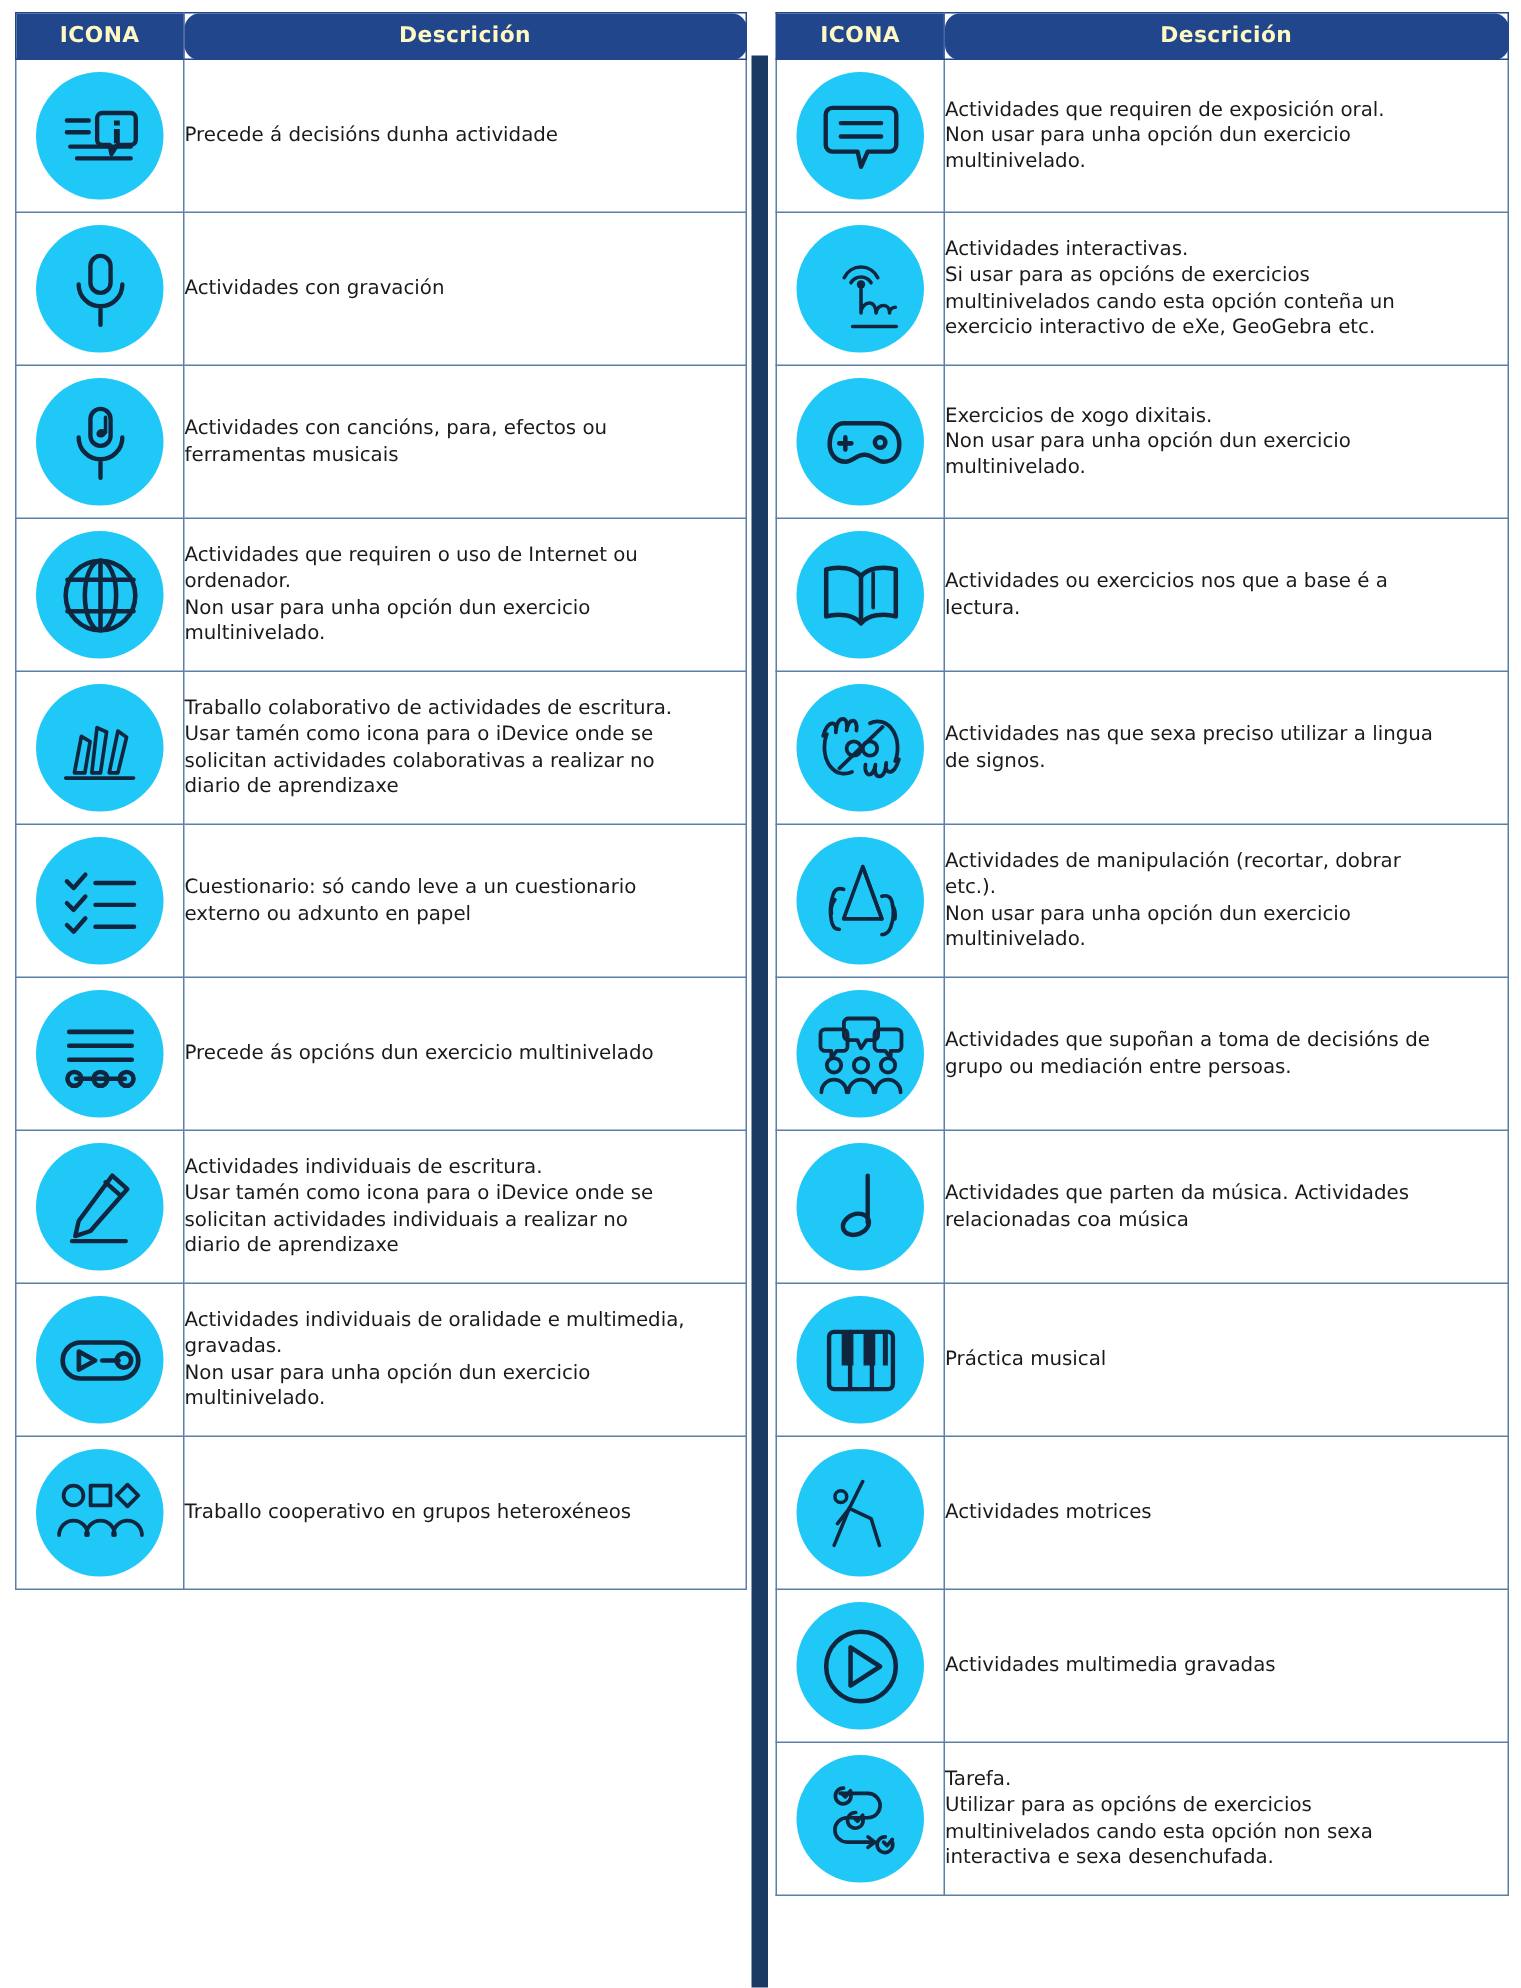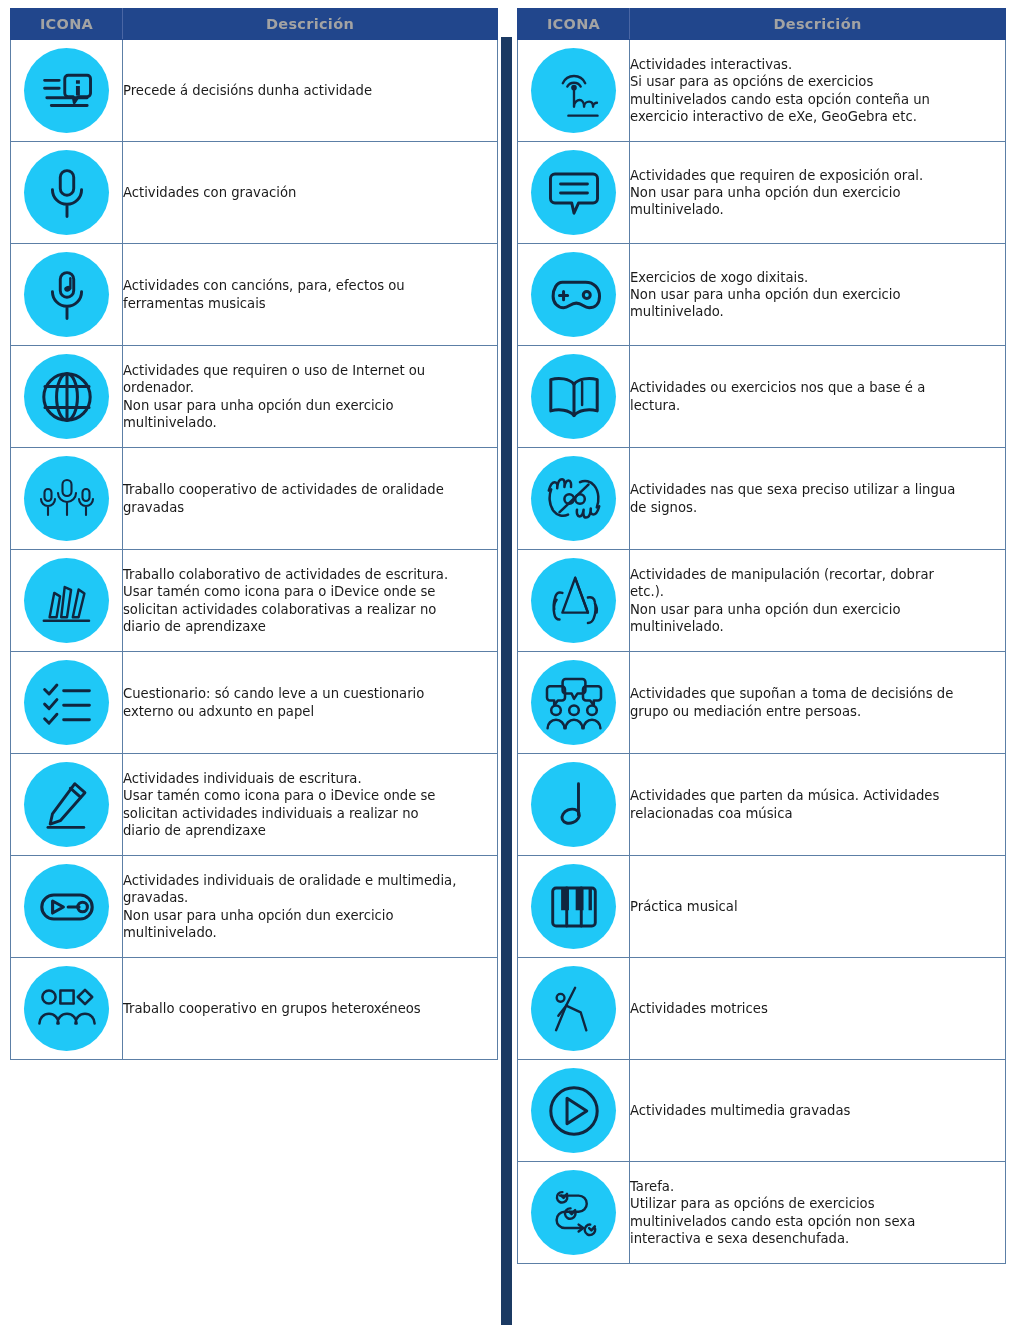--- a/index.html
+++ b/index.html
@@ -26,30 +26,30 @@
     width:100%;
     table-layout:fixed;
   }
   table.icontable th, table.icontable td{
     border:1px solid #5C7FA6;
     padding:0;
     vertical-align:middle;
   }
   table.icontable thead th{
     background:#21468C;
-    color:#a3a3a3;
+    color:#fef9c3;
     font-size:14.5px;
     font-weight:bold;
     letter-spacing:.3px;
     height:30px;
     text-align:center;
     border:1px solid #21468C;
     border-right-color:#4A66A4;
   }
-  table.icontable thead th:last-child{border-right-color:#21468C;}
+  table.icontable thead th:last-child{border-right-color:#21468C;border-radius:10px;}
   col.c-icon{width:112px;}
 
   td.iconcell{text-align:center;}
   td.desccell{
     padding:6px 9px 6px 11px;
     color:#1A1A1A;
     font-size:13.2px;
     line-height:1.30;
     text-align:left;
   }
@@ -144,38 +144,20 @@
             </span>
           </td>
           <td class="desccell">
             <span class="ln">Actividades que requiren o uso de Internet ou</span>
             <span class="ln">ordenador.</span>
             <span class="ln">Non usar para unha opción dun exercicio</span>
             <span class="ln">multinivelado.</span>
           </td>
         </tr>
 
-        <tr>
-          <td class="iconcell">
-            <span class="circle">
-              <svg width="60" height="60" viewBox="0 0 120 100">
-                <rect class="stt" x="51" y="12" width="18" height="32" rx="9"></rect>
-                <path class="stt" d="M42 38a18 18 0 0 0 36 0M60 56v26"></path>
-                <rect class="stt" x="15" y="30" width="14" height="24" rx="7"></rect>
-                <path class="stt" d="M8 50a14 14 0 0 0 28 0M22 64v18"></path>
-                <rect class="stt" x="91" y="30" width="14" height="24" rx="7"></rect>
-                <path class="stt" d="M84 50a14 14 0 0 0 28 0M98 64v18"></path>
-              </svg>
-            </span>
-          </td>
-          <td class="desccell">
-            <span class="ln">Traballo cooperativo de actividades de oralidade</span>
-            <span class="ln">gravadas</span>
-          </td>
-        </tr>
 
         <tr>
           <td class="iconcell">
             <span class="circle">
               <svg width="58" height="58" viewBox="0 0 100 100">
                 <path class="stt" d="M20 78 28 36l10 6-6 36z"></path>
                 <path class="stt" d="M40 78 46 26l11 5-7 47z"></path>
                 <path class="stt" d="M60 78 70 30l10 7-10 41z"></path>
                 <path class="stt" d="M10 84h78"></path>
               </svg>
@@ -198,20 +180,36 @@
               </svg>
             </span>
           </td>
           <td class="desccell">
             <span class="ln">Cuestionario: só cando leve a un cuestionario</span>
             <span class="ln">externo ou adxunto en papel</span>
           </td>
         </tr>
 
 
+        <tr>
+          <td class="iconcell">
+            <span class="circle">
+              <svg width="58" height="58" viewBox="0 0 100 100">
+                <path class="st" d="M14 24h72M14 40h72M14 56h72"></path>
+                <path class="st" d="M22 78h56"></path>
+                <circle class="st" cx="20" cy="78" r="8"></circle>
+                <circle class="st" cx="50" cy="78" r="8"></circle>
+                <circle class="st" cx="80" cy="78" r="8"></circle>
+              </svg>
+            </span>
+          </td>
+          <td class="desccell">
+            <span class="ln">Precede ás opcións dun exercicio multinivelado</span>
+          </td>
+        </tr>
 
         <tr>
           <td class="iconcell">
             <span class="circle">
               <svg width="56" height="56" viewBox="0 0 100 100">
                 <path class="st" d="M64 12 82 28 38 78 20 84l4-18z"></path>
                 <path class="st" d="M56 20 74 36"></path>
                 <path class="st" d="M16 90h64"></path>
               </svg>
             </span>
@@ -274,48 +272,48 @@
           <th>ICONA</th>
           <th>Descrición</th>
         </tr>
       </thead>
       <tbody>
 
         <tr>
           <td class="iconcell">
             <span class="circle">
               <svg width="56" height="56" viewBox="0 0 100 100">
+                <path class="st" d="M16 16h68a8 8 0 0 1 8 8v36a8 8 0 0 1-8 8H58l-8 18-4-18H16a8 8 0 0 1-8-8V24a8 8 0 0 1 8-8z"></path>
+                <path class="st" d="M26 34h48M26 50h48"></path>
+              </svg>
+            </span>
+          </td>
+          <td class="desccell">
+            <span class="ln">Actividades que requiren de exposición oral.</span>
+            <span class="ln">Non usar para unha opción dun exercicio</span>
+            <span class="ln">multinivelado.</span>
+          </td>
+        </tr>
+
+        <tr>
+          <td class="iconcell">
+            <span class="circle">
+              <svg width="56" height="56" viewBox="0 0 100 100">
                 <path class="stt" d="M30 36a22 22 0 0 1 40 0M38 42a14 14 0 0 1 24 0"></path>
                 <circle class="stf" cx="50" cy="44" r="5"></circle>
                 <path class="stt" d="M50 50v28M50 78c0-8 6-12 10-12s8 4 8 12M68 78c0-6 5-9 9-9s7 3 7 9M84 78c0-5 4-7 7-7"></path>
                 <path class="stt" d="M40 94h52"></path>
               </svg>
             </span>
           </td>
           <td class="desccell">
             <span class="ln">Actividades interactivas.</span>
             <span class="ln">Si usar para as opcións de exercicios</span>
             <span class="ln">multinivelados cando esta opción conteña un</span>
             <span class="ln">exercicio interactivo de eXe, GeoGebra etc.</span>
-          </td>
-        </tr>
-
-        <tr>
-          <td class="iconcell">
-            <span class="circle">
-              <svg width="56" height="56" viewBox="0 0 100 100">
-                <path class="st" d="M16 16h68a8 8 0 0 1 8 8v36a8 8 0 0 1-8 8H58l-8 18-4-18H16a8 8 0 0 1-8-8V24a8 8 0 0 1 8-8z"></path>
-                <path class="st" d="M26 34h48M26 50h48"></path>
-              </svg>
-            </span>
-          </td>
-          <td class="desccell">
-            <span class="ln">Actividades que requiren de exposición oral.</span>
-            <span class="ln">Non usar para unha opción dun exercicio</span>
-            <span class="ln">multinivelado.</span>
           </td>
         </tr>
 
         <tr>
           <td class="iconcell">
             <span class="circle">
               <svg width="58" height="58" viewBox="0 0 100 100">
                 <path class="st" d="M30 28h40c14 0 24 10 24 24s-8 20-18 20c-9 0-12-8-22-8s-13 8-22 8C22 72 14 64 14 52S20 28 30 28z"></path>
                 <path class="st" d="M32 44v14M25 51h14"></path>
                 <circle class="st" cx="72" cy="50" r="6"></circle>

